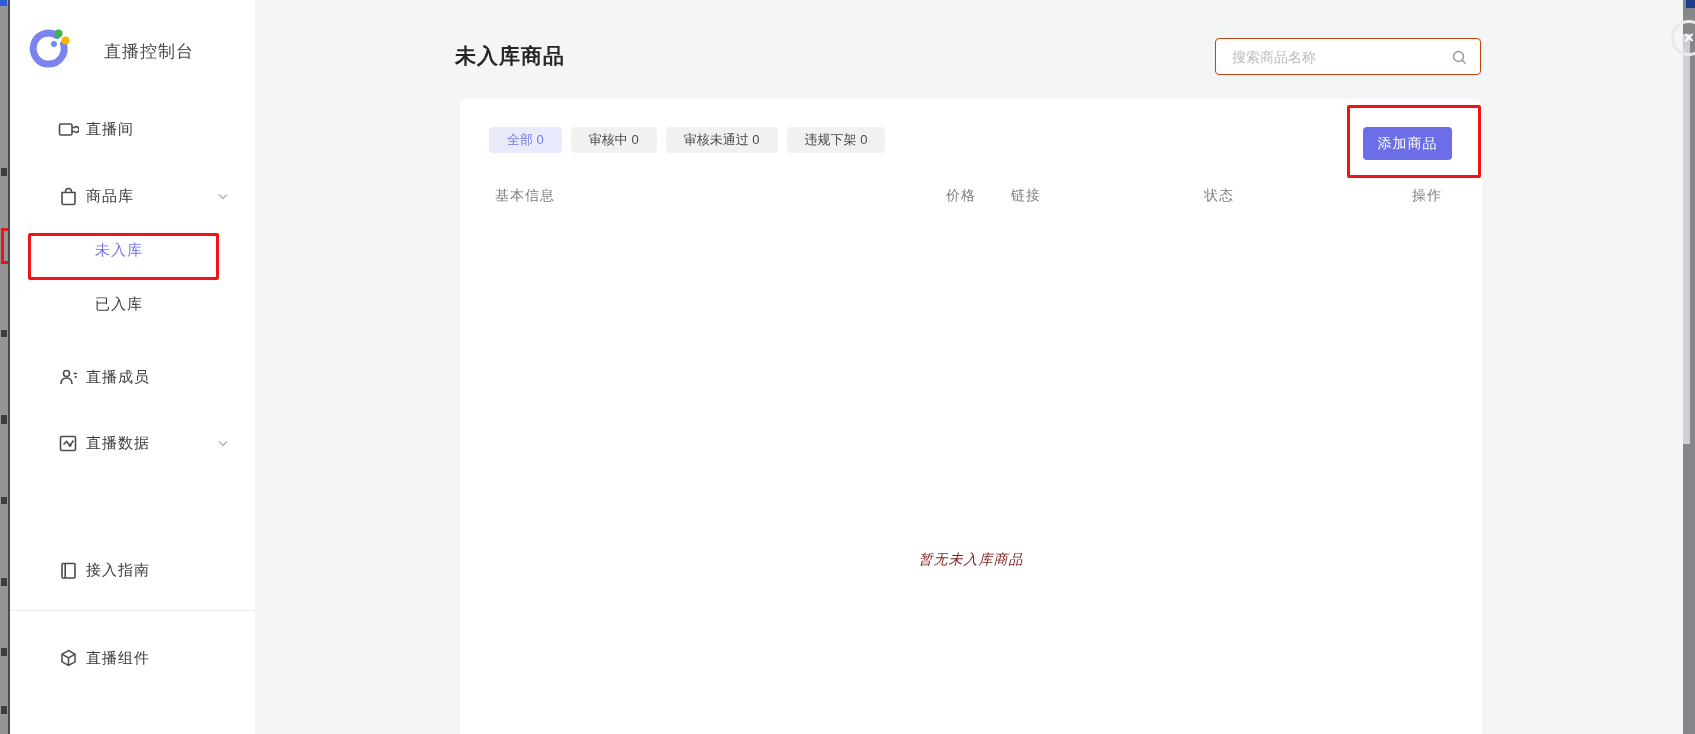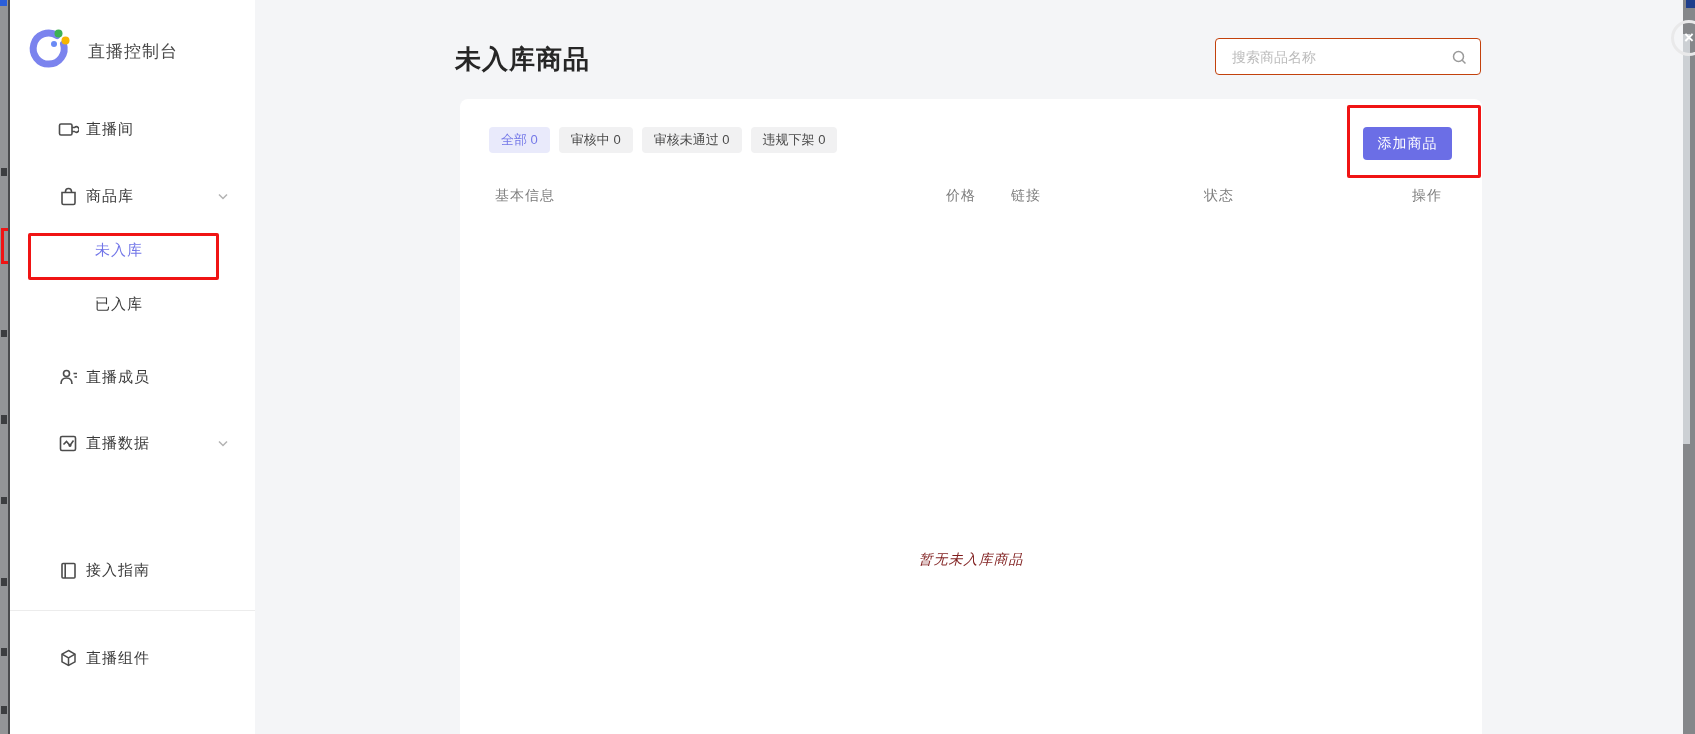--- a/index.html
+++ b/index.html
@@ -10,39 +10,39 @@
   .left-sliver { position:absolute; left:0; top:0; width:10px; height:734px; background:#939597; border-right:2px solid #4a4c4e; z-index:5; }
   .sliver-mark { position:absolute; left:1px; width:6px; background:#3c3e40; }
   .sliver-blue { position:absolute; left:0; top:0; width:7px; height:6px; background:#2b5fd9; }
   .sliver-red-v { position:absolute; left:1px; top:230px; width:3px; height:34px; background:#f01414; }
   .sliver-red-h1 { position:absolute; left:1px; top:228px; width:7px; height:3px; background:#f01414; }
   .sliver-red-h2 { position:absolute; left:1px; top:261px; width:7px; height:3px; background:#f01414; }
 
   
   .sidebar { position:absolute; left:10px; top:0; width:245px; height:734px; background:#ffffff; z-index:2; }
   .brand { position:absolute; left:17px; top:26px; height:50px; display:flex; align-items:center; }
-  .brand-title { margin-left:16px; font-size:17px; color:#4a4a4a; letter-spacing:1px; }
+  .brand-title { margin-left:32px; font-size:17px; color:#4a4a4a; letter-spacing:1px; }
   .nav-item { position:absolute; left:0; width:245px; height:32px; display:flex; align-items:center; cursor:pointer;margin-left:23px; }
   .nav-icon { position:absolute; left:25px; width:21px; height:21px; color:#4c4c4c; display:flex; align-items:center; justify-content:center; }
   .nav-label { position:absolute; left:53px; font-size:15px; color:#3b3b3b; letter-spacing:1px; white-space:nowrap; }
   .nav-sub .nav-label { left:62px; }
   .nav-sub.active .nav-label { color:#7276e8; }
   .chevron { position:absolute; left:183px; color:#b3b3b3; display:flex; }
   .divider { position:absolute; left:0; top:610px; width:245px; height:1px; background:#ececec; }
 
   
-  .page-title { position:absolute; left:455px; top:42px; font-size:26px; font-weight:600; color:#262626; letter-spacing:1px; z-index:2; }
+  .page-title { position:absolute; left:455px; top:42px; font-size:21px; font-weight:600; color:#262626; letter-spacing:1px; z-index:2; }
   .search-box { position:absolute; left:1215px; top:38px; width:266px; height:37px; background:#fff; border:1px solid #c2410c; border-radius:4px; z-index:2; }
   .search-input { position:absolute; left:0; top:0; width:100%; height:100%; border:none; outline:none; background:transparent; padding:0 40px 0 16px; font-size:14px; color:#333; font-family:inherit; }
   .search-input::placeholder { color:#bcbcbc; }
   .search-icon { position:absolute; right:12px; top:10px; color:#9a9a9a; }
 
   .card { position:absolute; left:460px; top:99px; width:1022px; height:635px; background:#ffffff; border-radius:8px 8px 0 0; z-index:1; }
   .tabs { position:absolute; left:29px; top:28px; display:flex; gap:9px; }
-  .tab { height:26px; line-height:26px; padding:0 12px; font-size:13px; border-radius:4px; background:#f1f1f2; color:#4a4a4a; cursor:pointer; white-space:nowrap; }
+  .tab { height:26px; line-height:26px; padding:0 18px; font-size:13px; border-radius:4px; background:#f1f1f2; color:#4a4a4a; cursor:pointer; white-space:nowrap; }
   .tab.active { background:#e9eafb; color:#7478e8; }
   .add-btn { position:absolute; left:903px; top:28px; width:89px; height:33px; background:#6b6ee6; color:#ffffff; font-size:14px; border:none; border-radius:4px; cursor:pointer; font-family:inherit; letter-spacing:1px; }
   .thead { position:absolute; left:0; top:88px; width:100%; height:20px; font-size:14px; color:#7d7d7d; }
   .th { position:absolute; white-space:nowrap; letter-spacing:1px; }
   .th-info  { left:35px; }
   .th-price { left:486px; }
   .th-link  { left:551px; }
   .th-state { left:744px; }
   .th-op    { right:40px; }
   .empty { position:absolute; left:0; top:452px; width:100%; text-align:center; font-size:14px; color:#7f1d1d; letter-spacing:1px;font-style:italic; }

